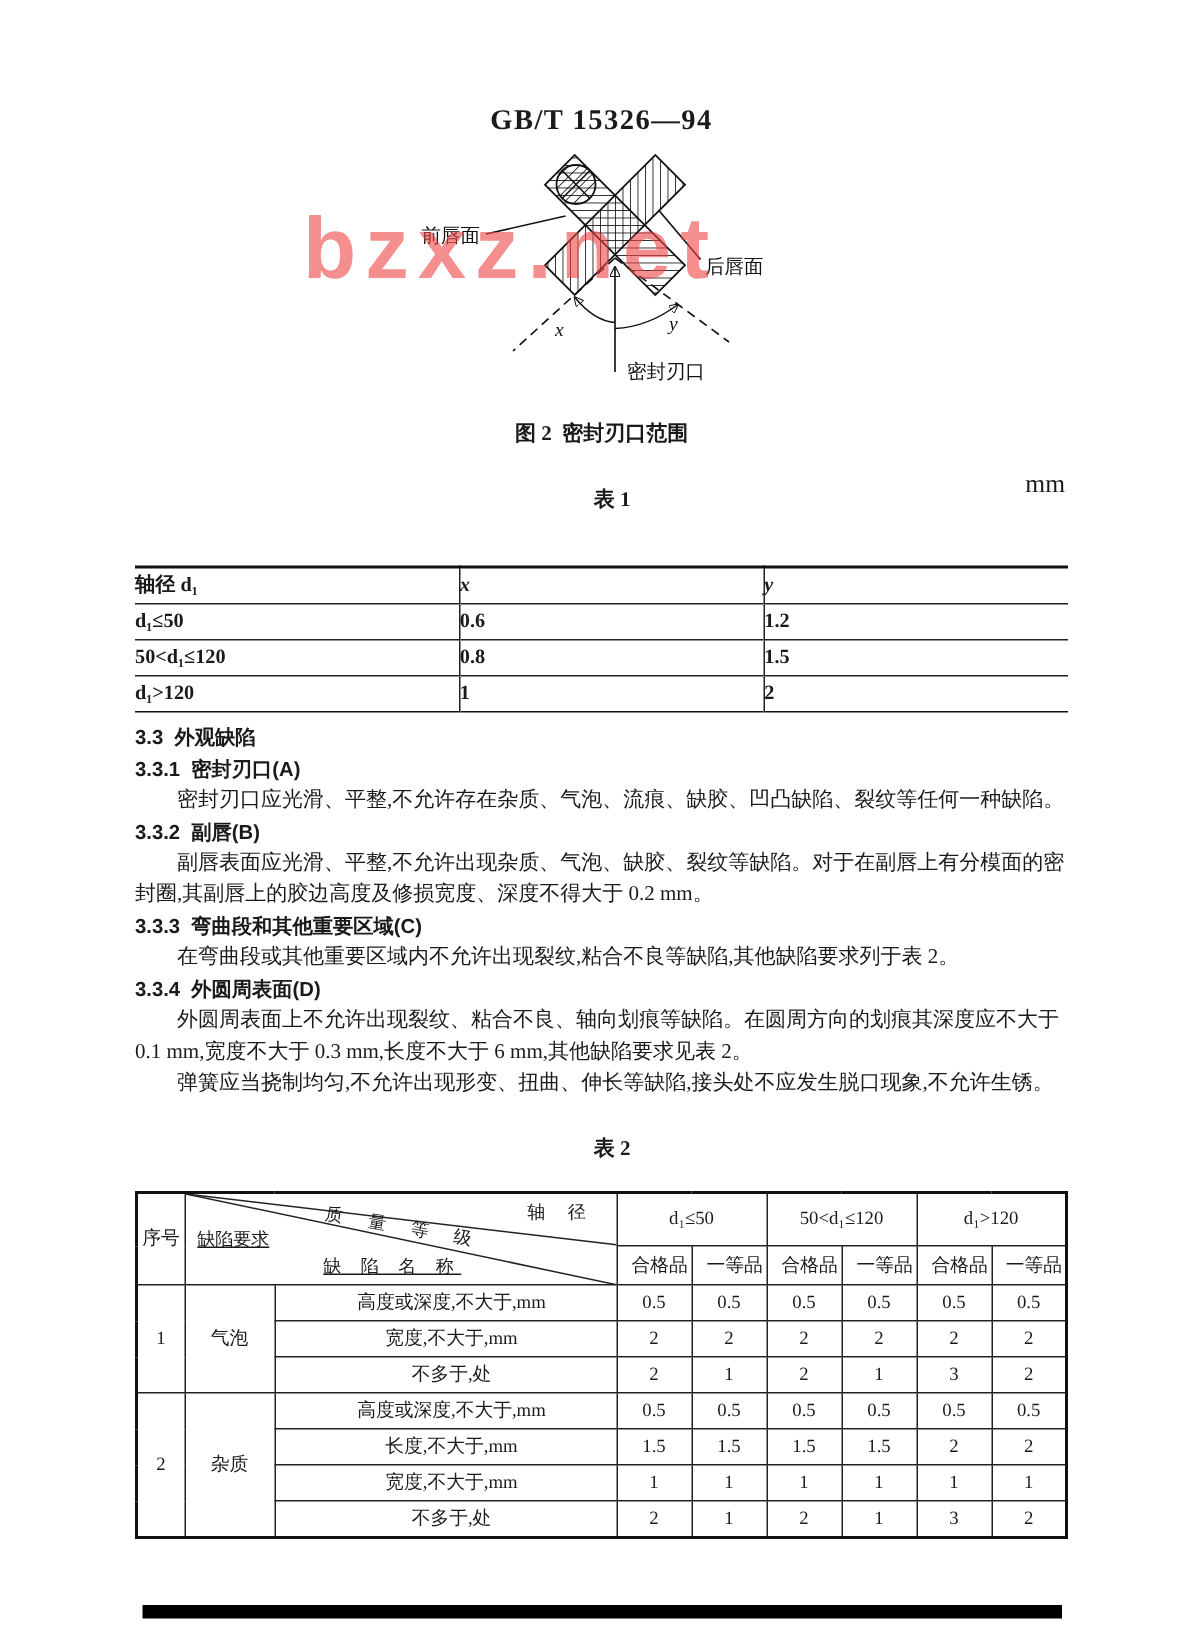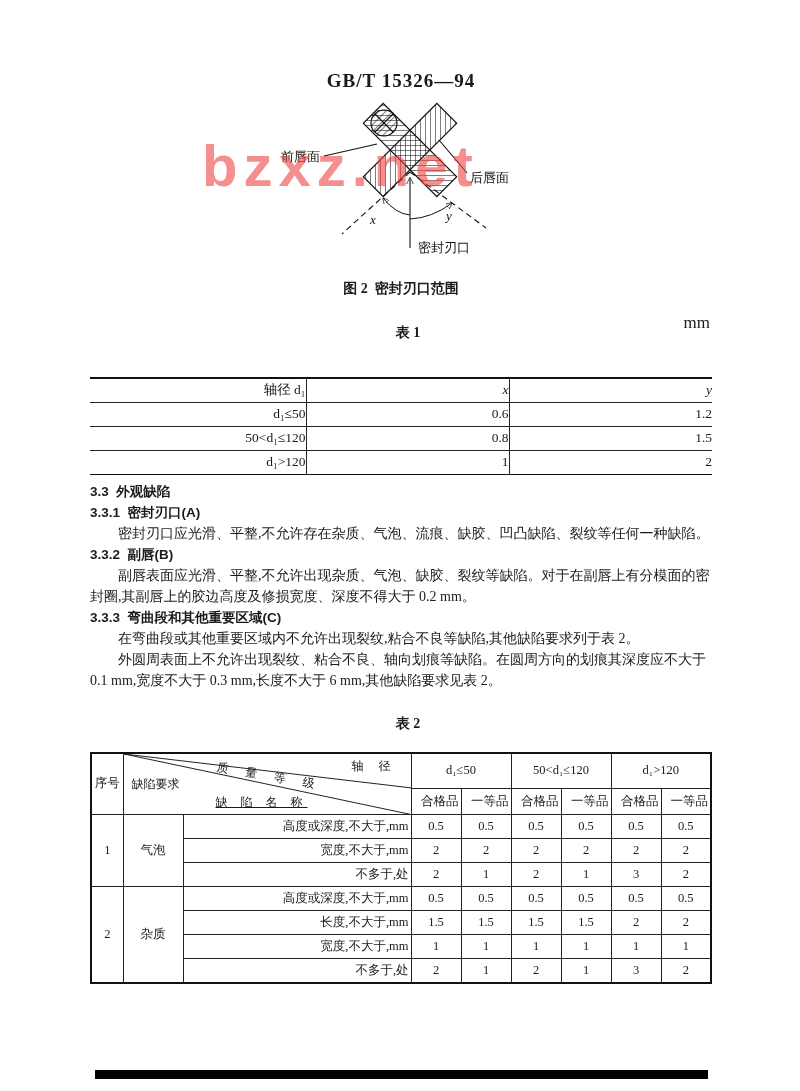--- a/index.html
+++ b/index.html
@@ -27,43 +27,43 @@
   .fig-caption { text-align:center; font-size:14px; font-weight:bold; white-space:pre-wrap; height:20px; }
 
   
   .tbl-caption { position:relative; text-align:center; font-size:14px; font-weight:bold; margin-top:8px; margin-bottom:3px; white-space:pre-wrap; }
   .tbl-caption .unit { position:absolute; right:2px; top:5px; font-weight:normal; font-size:17px; }
 
   table { border-collapse:collapse; width:100%; table-layout:fixed; }
 
   
   .t1 { font-size:13.5px; border-top:2.5px solid #111; border-bottom:1.5px solid #111; }
-  .t1 th, .t1 td { border-top:1px solid #222; height:24px; text-align:right; font-weight:normal; }
+  .t1 th, .t1 td { border-top:1px solid #222; height:24px; text-align:left; font-weight:bold; }
   .t1 th + th, .t1 td + td { border-left:1px solid #222; }
   .it { font-style:italic; }
 
   
   .sections { margin-top:6px; font-size:14px; line-height:21px; }
   .sec-h { font-weight:bold; font-family:"Liberation Sans","DejaVu Sans",sans-serif; font-size:13.5px; white-space:pre-wrap; }
   .para { text-indent:2em; white-space:normal; }
   .para-flush { white-space:normal; }
   .para-flush .num { font-weight:bold; font-family:"Liberation Sans","DejaVu Sans",sans-serif; font-size:13.5px; margin-right:10px; }
 
   
   .t2 { font-size:12.5px; border:2px solid #111; }
   .t2 th, .t2 td { border:1px solid #222; text-align:center; font-weight:normal; height:24px; padding:1px 2px; }
   .t2 thead tr:first-child th { height:36px; }
   .t2 thead tr:last-child th { height:26px;text-align:right; }
-  .t2 .lbl { text-align:right; padding-left:10px; }
+  .t2 .lbl { text-align:center; padding-left:10px; }
   .t2 .no-h { line-height:1.25; padding:0 2px; }
   .corner { position:relative; padding:0; }
   .corner .diag { position:absolute; inset:0; width:100%; height:100%; }
   .corner .diag line { stroke:#222; stroke-width:1; }
   .corner span { position:absolute; font-size:12px; white-space:nowrap; }
-  .c-req  { left:8px;  top:22px; }
+  .c-req  { left:8px;  top:22px;text-decoration:underline; }
   .c-qual { left:92px; top:14px; transform:rotate(10deg); letter-spacing:7px; }
   .c-axis { right:14px; top:4px; letter-spacing:6px; }
   .c-name { left:92px; bottom:3px; letter-spacing:5px;text-decoration:underline; }
 
   .bottom-bar { position:absolute; left:95px; right:92px; top:1070px; height:9px; background:#000; }
 </style>
 </head>
 <body>
 
 <div class="page">
@@ -143,21 +143,23 @@
   </table>
 
   <div class="sections">
     <div class="sec-h">3.3  外观缺陷</div>
     <div class="sec-h">3.3.1  密封刃口(A)</div>
     <p class="para">密封刃口应光滑、平整,不允许存在杂质、气泡、流痕、缺胶、凹凸缺陷、裂纹等任何一种缺陷。</p>
     <div class="sec-h">3.3.2  副唇(B)</div>
     <p class="para">副唇表面应光滑、平整,不允许出现杂质、气泡、缺胶、裂纹等缺陷。对于在副唇上有分模面的密封圈,其副唇上的胶边高度及修损宽度、深度不得大于 0.2 mm。</p>
     <div class="sec-h">3.3.3  弯曲段和其他重要区域(C)</div>
     <p class="para">在弯曲段或其他重要区域内不允许出现裂纹,粘合不良等缺陷,其他缺陷要求列于表 2。</p>
+    <div class="sec-h">3.3.4  外圆周表面(D)</div>
     <p class="para">外圆周表面上不允许出现裂纹、粘合不良、轴向划痕等缺陷。在圆周方向的划痕其深度应不大于 0.1 mm,宽度不大于 0.3 mm,长度不大于 6 mm,其他缺陷要求见表 2。</p>
+    <p class="para">弹簧应当挠制均匀,不允许出现形变、扭曲、伸长等缺陷,接头处不应发生脱口现象,不允许生锈。</p>
   </div>
 
   <div class="tbl-caption">
     <span>表 2</span>
   </div>
 
   <table class="t2">
     <colgroup>
       <col style="width:32px">
         <col style="width:60px">

